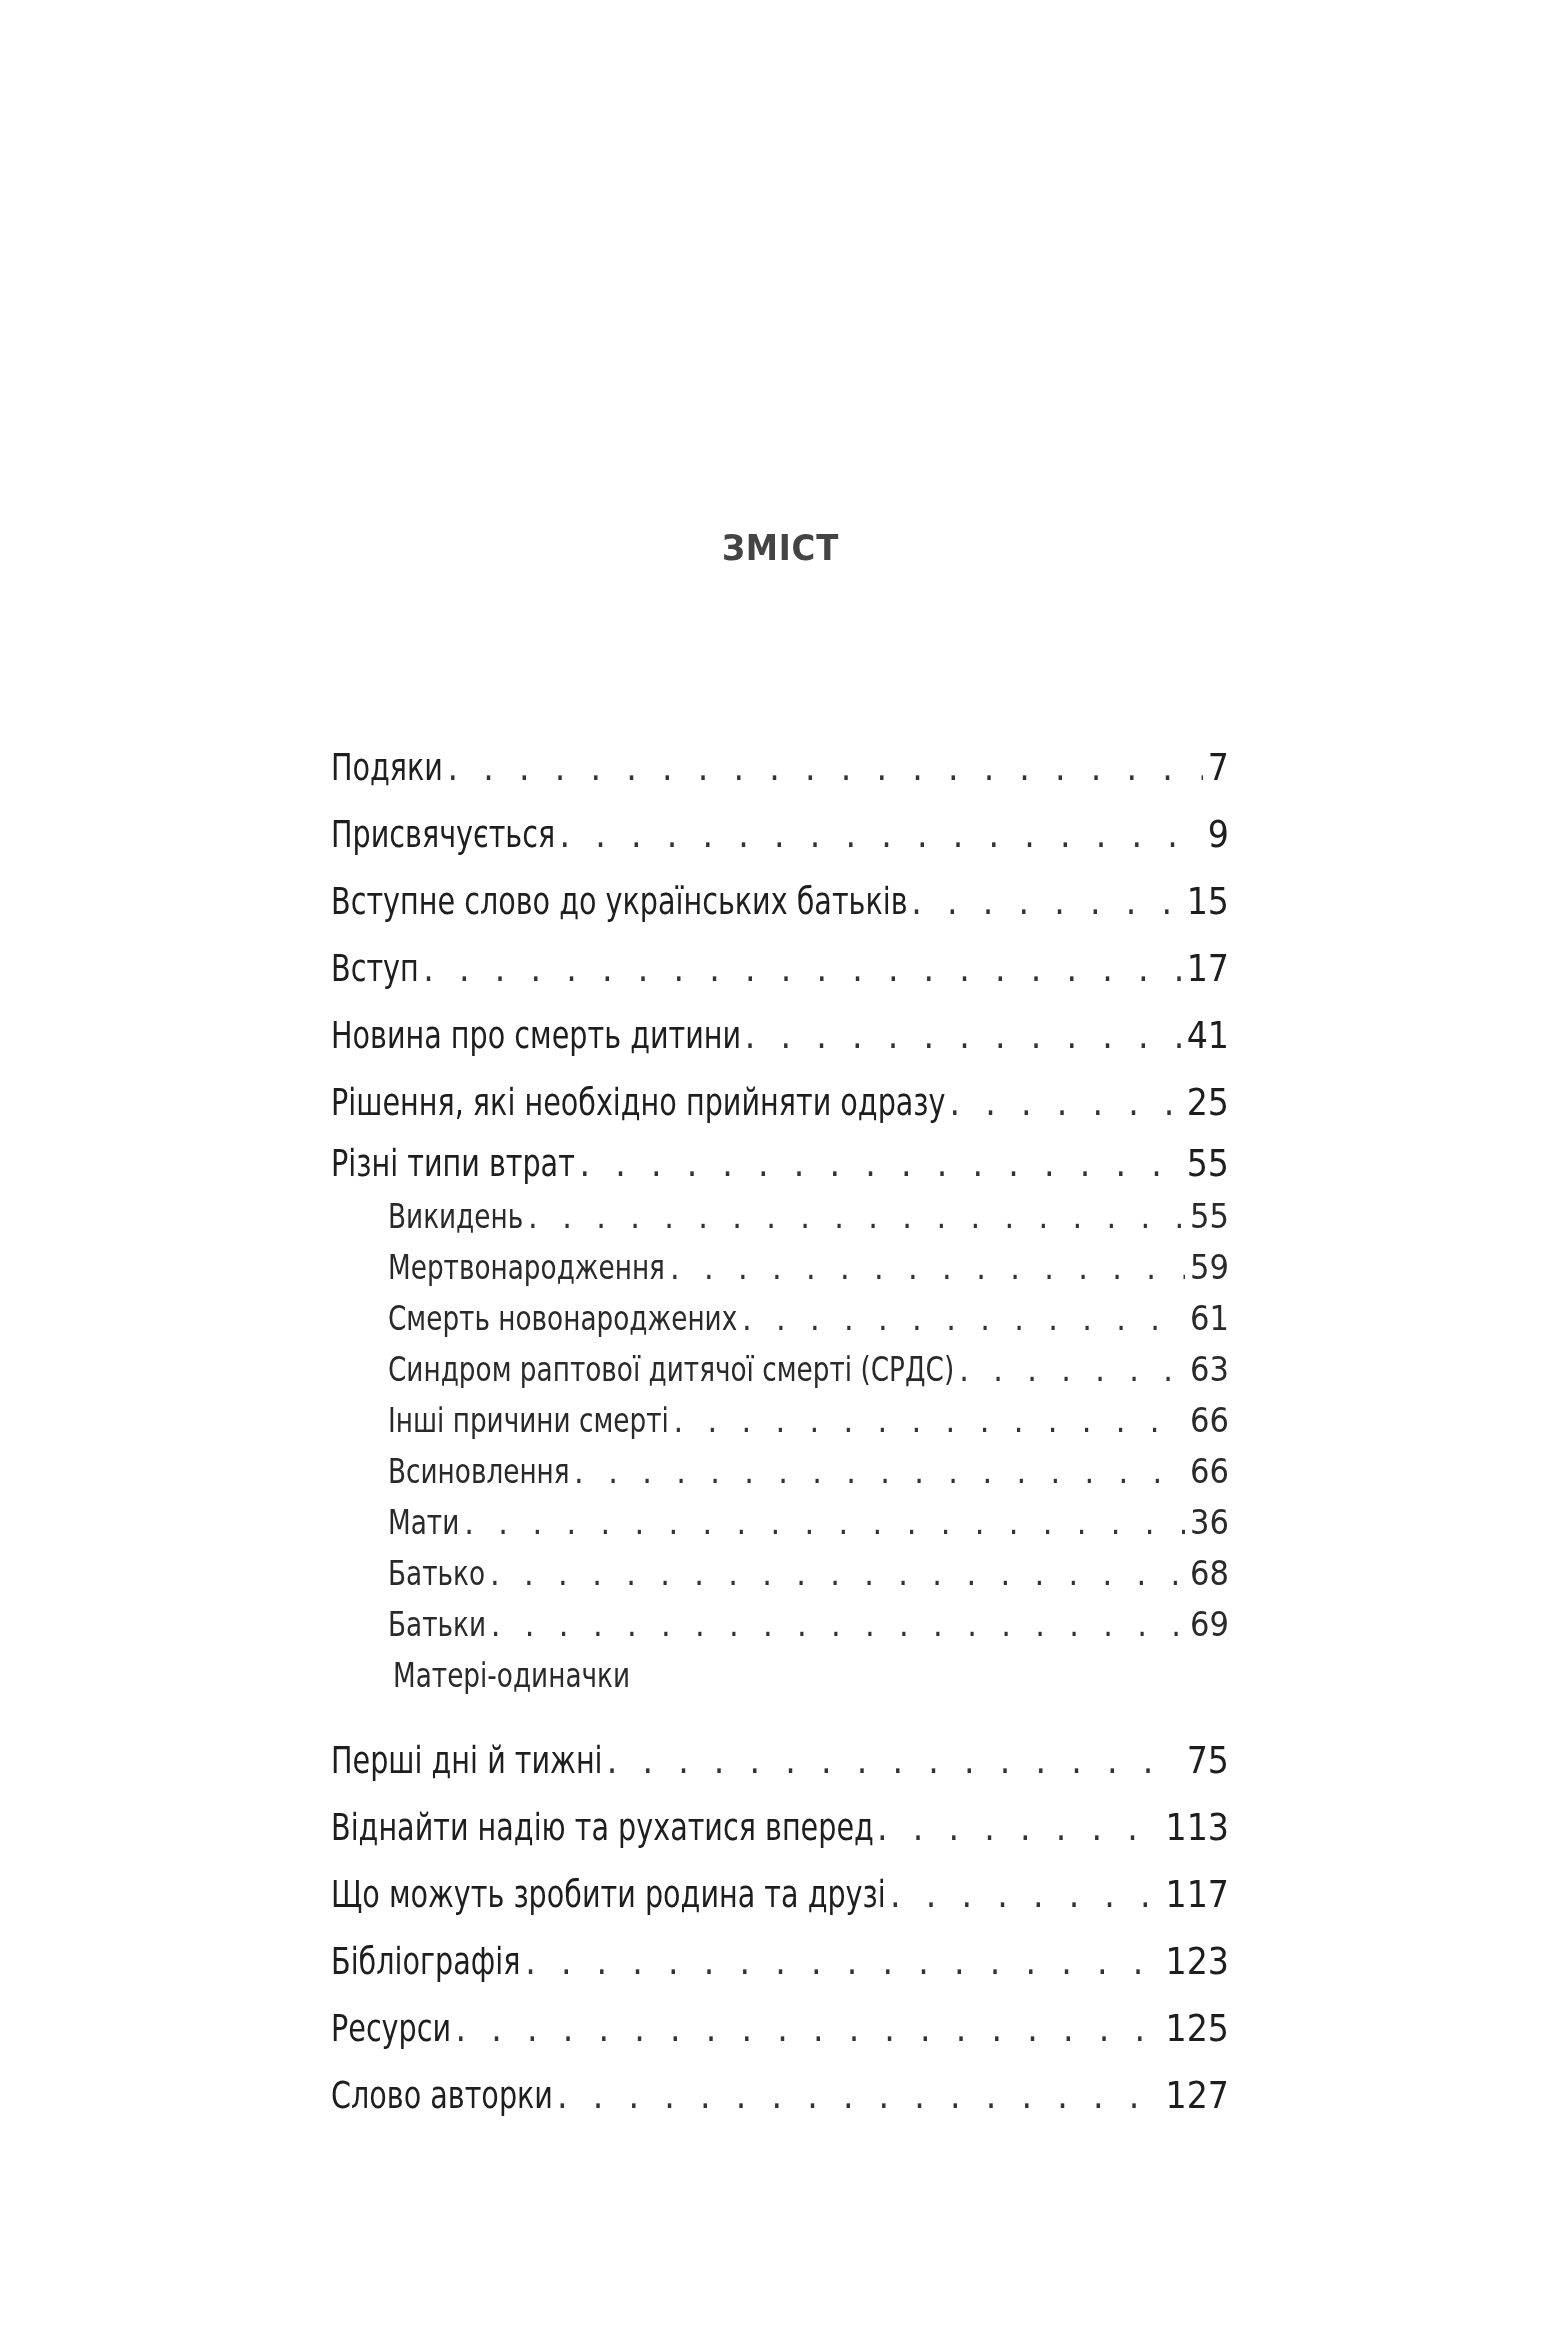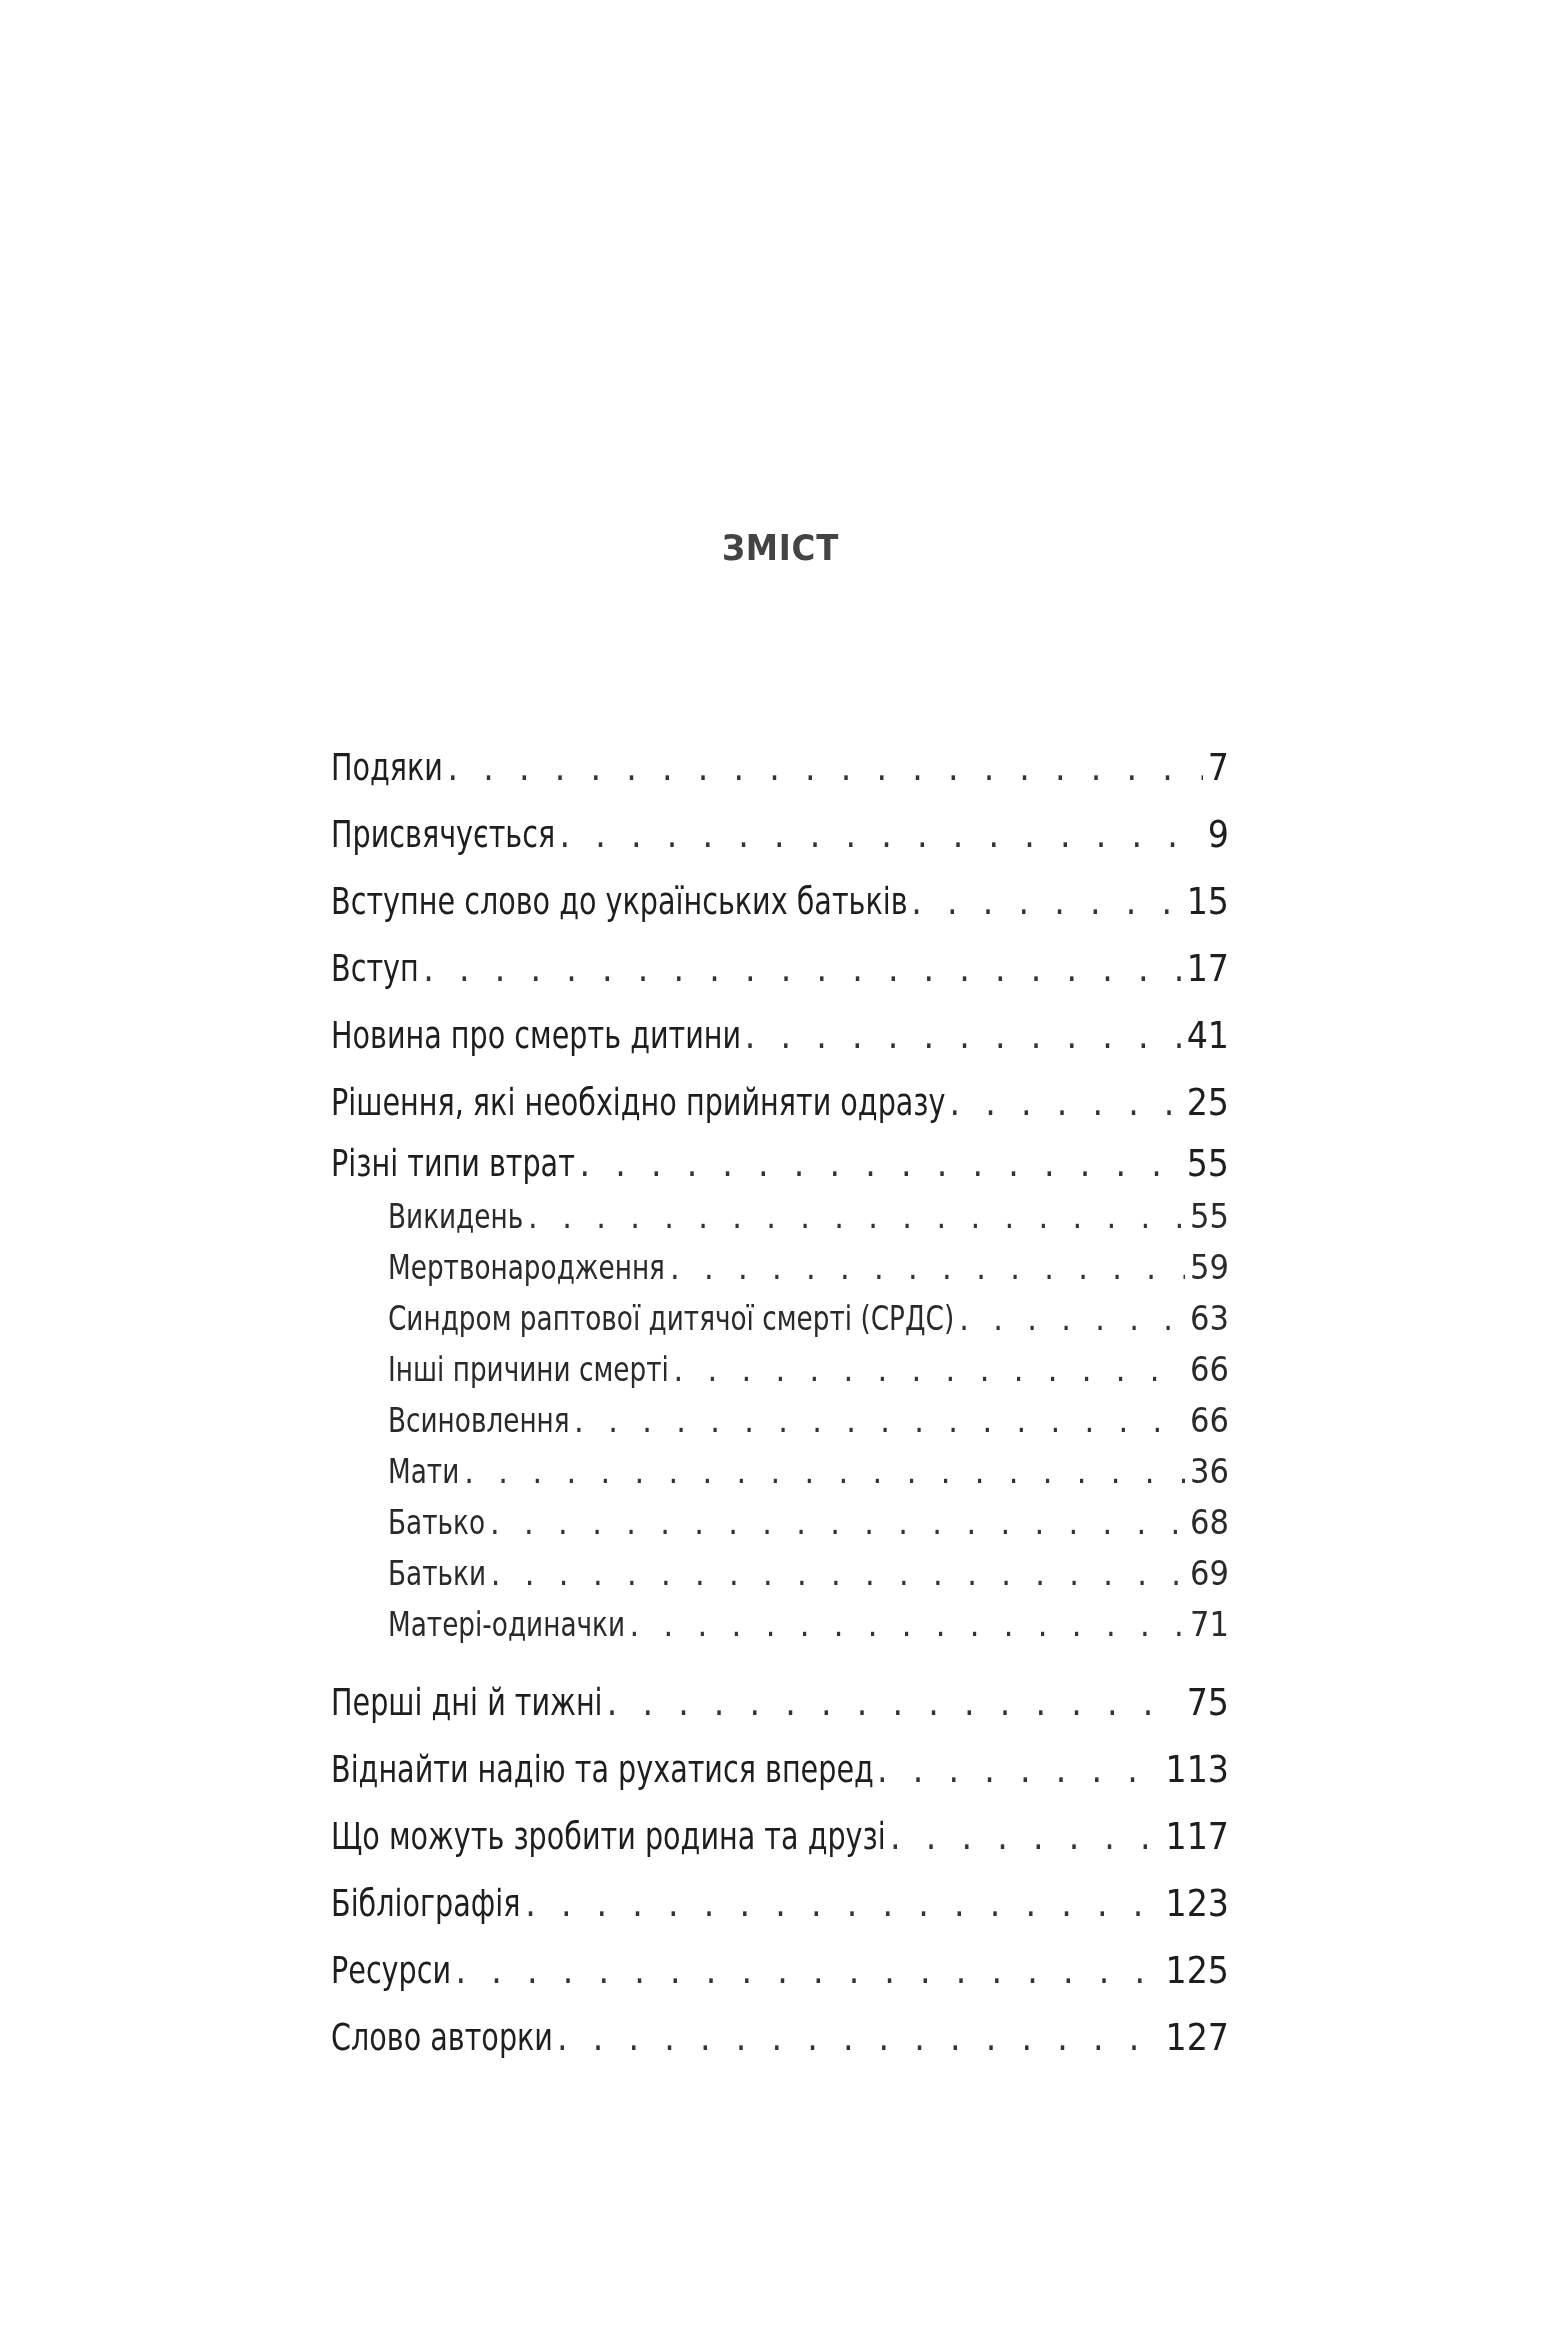--- a/index.html
+++ b/index.html
@@ -5,21 +5,21 @@
   html, body { margin: 0; padding: 0; background: #ffffff; }
   body { width: 1561px; height: 2342px; position: relative; overflow: hidden;
          font-family: "DejaVu Sans Condensed", "DejaVu Sans", "Liberation Sans", sans-serif; color: #1e1e1e; }
   .title { position: absolute; left: 0; width: 1561px; top: 527px; text-align: center;
            font-size: 36px; font-weight: bold; color: #444444; letter-spacing: 0.8px; }
   .toc { position: absolute; left: 331px; top: 734px; width: 898px; }
   .row { display: flex; align-items: baseline; white-space: nowrap; overflow: hidden; }
   .row.main { font-size: 37px; height: 67px; line-height: 67px; }
   .row.sub { font-size: 34px; height: 51px; line-height: 51px; padding-left: 57px; color: #2a2a2a; }
   .row.main.first-sub-parent { height: 55px; line-height: 55px; }
-  .row.sub.last-sub { margin-bottom: 19px; }
+  .row.sub.last-sub { margin-bottom: 26px; flex-direction: column; }
   .label { flex: 0 0 auto; transform: scaleX(0.86); transform-origin: left center; }
   .dots { flex: 1 1 auto; overflow: hidden; margin: 0 4.9px; letter-spacing: 7.3px; color: #333; }
   .dots::before { content: ". . . . . . . . . . . . . . . . . . . . . . . . . . . . . . . . . . . . . . . . . . . . . . . . . . . . . . . . . . . . . . . . . . . . . . . . . . . . ."; }
   .page { flex: 0 0 auto; text-align: right; }
 </style>
 </head>
 <body>
 
 <div class="title">ЗМІСТ</div>
 
@@ -61,20 +61,25 @@
     </div>
   <div class="row sub">
       <span class="label" style="margin-right: -22px;">Викидень</span>
       <span class="dots"></span>
       <span class="page">55</span>
     </div>
   <div class="row sub">
       <span class="label" style="margin-right: -45px;">Мертвонародження</span>
       <span class="dots"></span>
       <span class="page">59</span>
+    </div>
+  <div class="row sub">
+      <span class="label" style="margin-right: -57px;">Смерть новонароджених</span>
+      <span class="dots"></span>
+      <span class="page">61</span>
     </div>
   <div class="row sub">
       <span class="label" style="margin-right: -92px;">Синдром раптової дитячої смерті (СРДС)</span>
       <span class="dots"></span>
       <span class="page">63</span>
     </div>
   <div class="row sub">
       <span class="label" style="margin-right: -46px;">Інші причини смерті</span>
       <span class="dots"></span>
       <span class="page">66</span>

